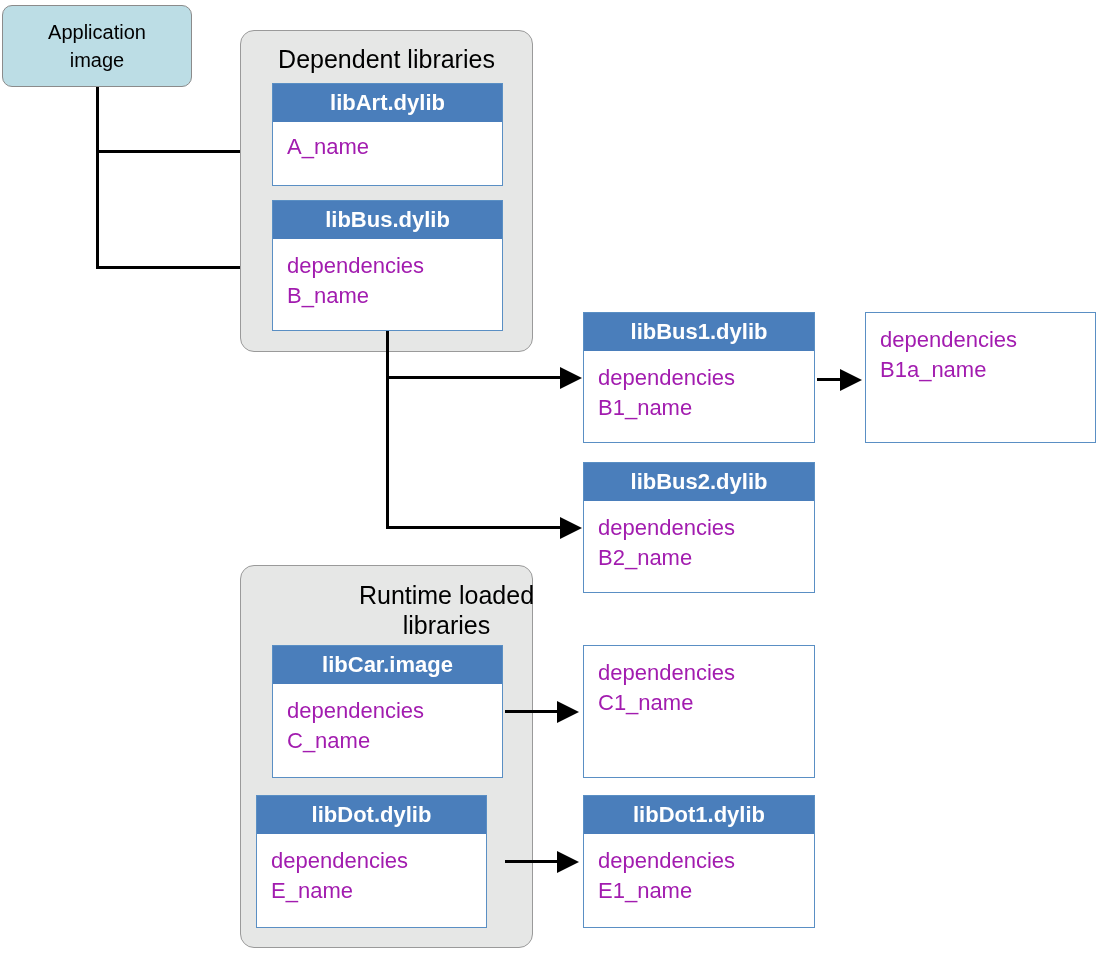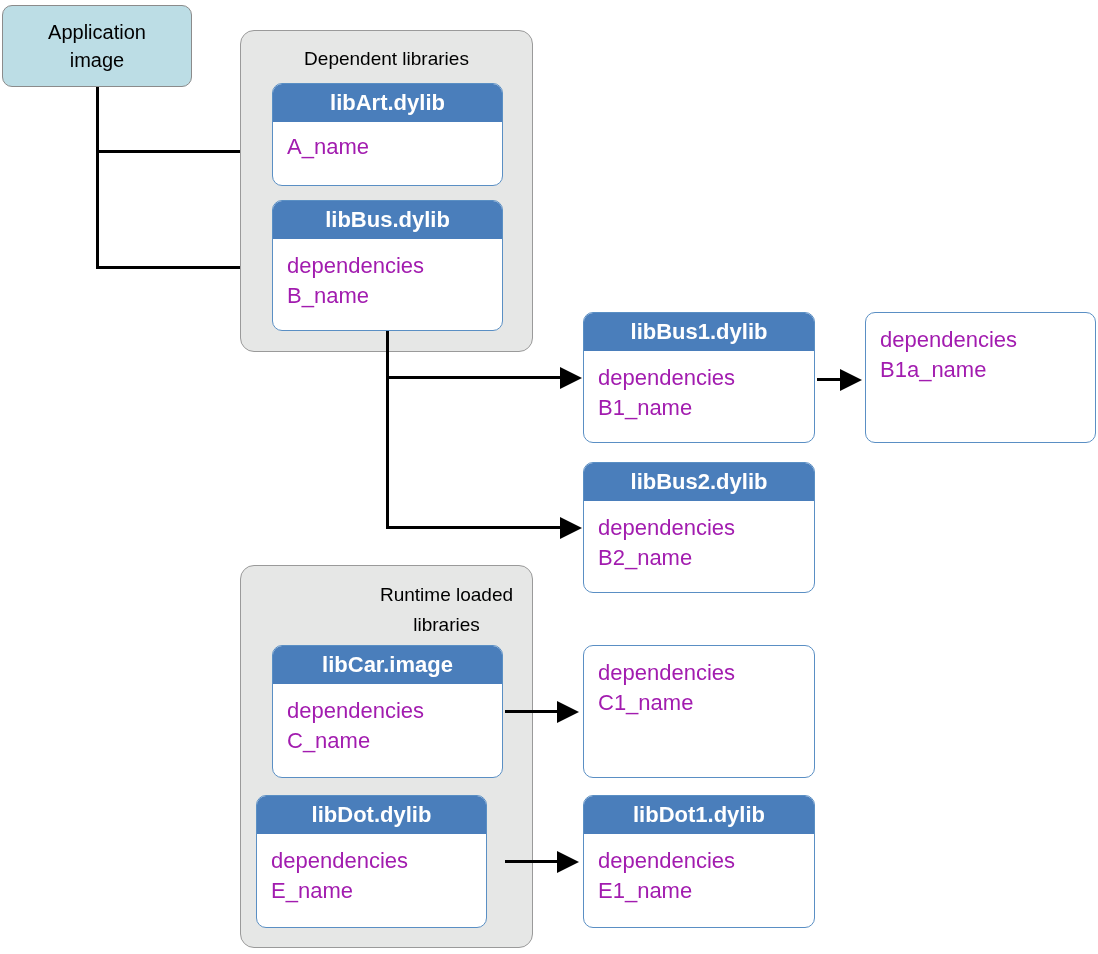--- a/index.html
+++ b/index.html
@@ -45,31 +45,31 @@
     background: #e6e7e6;
     border: 1.5px solid #9a9a9a;
     border-radius: 14px;
     box-sizing: border-box;
   }
   .group-title {
     position: absolute;
     left: 0;
     right: 0;
     text-align: center;
-    font-size: 19px;
+    font-size: 25px;
     line-height: 30px;
     color: #000000;
     white-space: pre-line;
   }
 
   
   .lib-card {
     position: absolute;
     border: 1.5px solid #5a8fc4;
-    border-radius: 10px;
+    border-radius: 0;
     background: #ffffff;
     box-sizing: border-box;
     overflow: hidden;
   }
   .lib-head {
     height: 38px;
     background: #4a7ebb;
     color: #ffffff;
     font-size: 22px;
     font-weight: bold;

